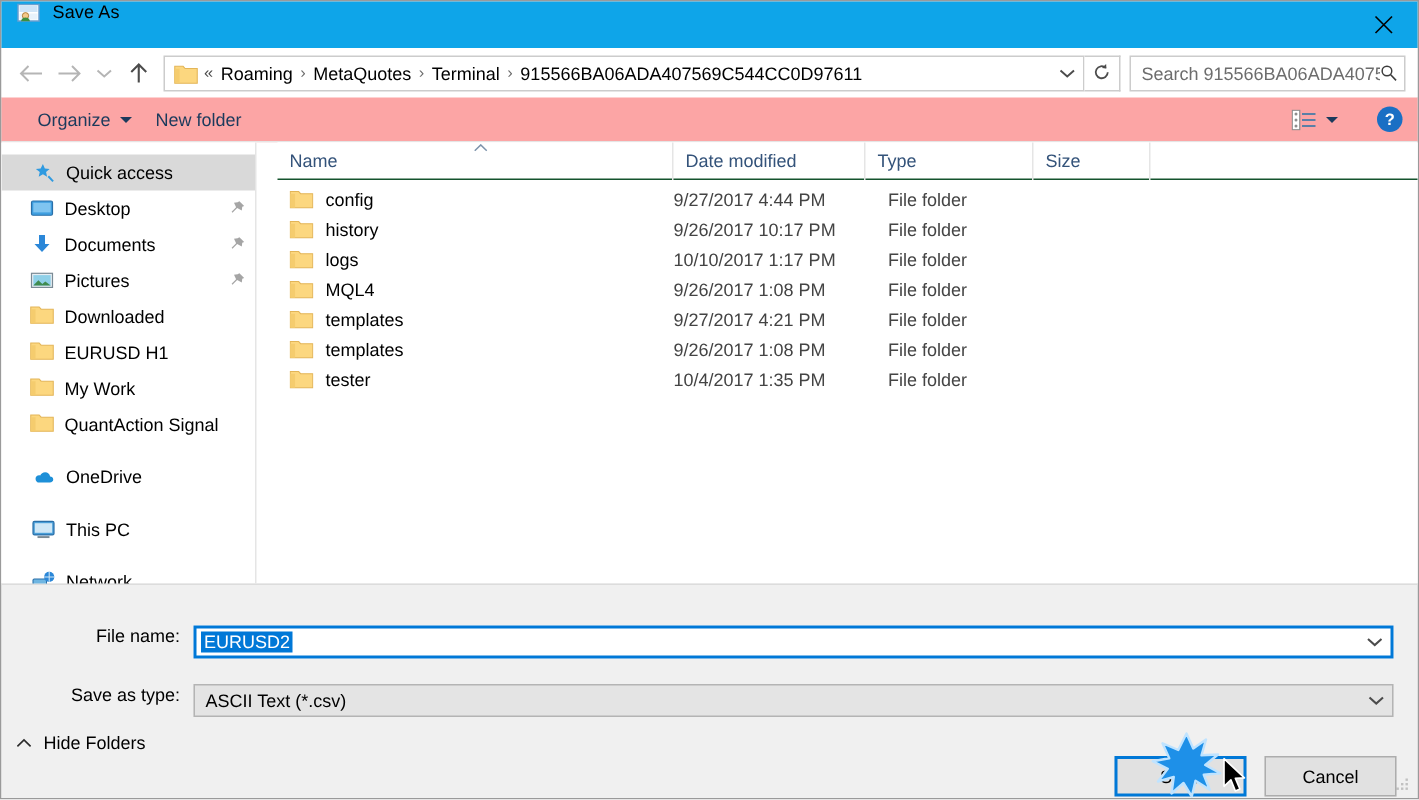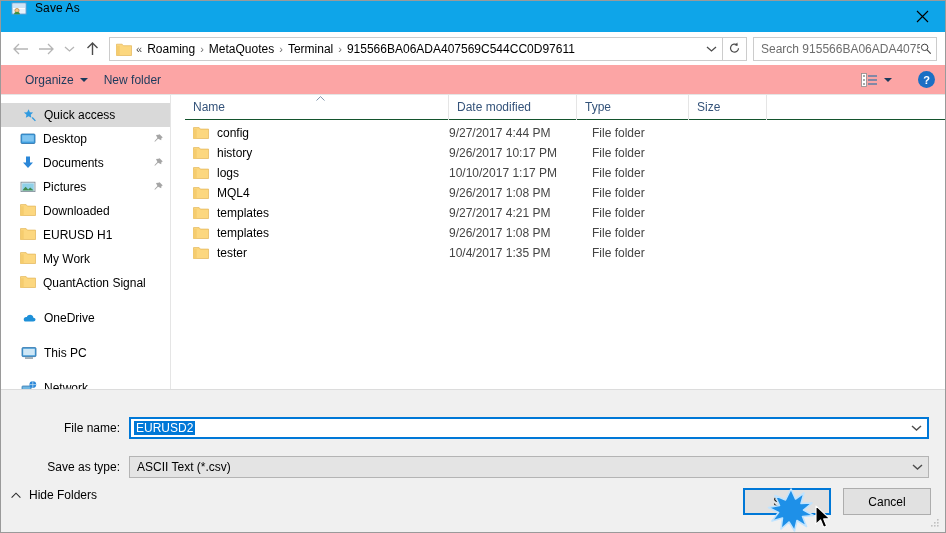--- a/index.html
+++ b/index.html
@@ -284,21 +284,21 @@
 
   
   #formarea {
     background: #f0f0f0;
     border-top: 1px solid #dcdcdc;
     padding: 11px 16px 8px 16px;
     min-height: 64px;
   }
   .form-row {
     display: flex;
-    align-items: center;
+    align-items: flex-start;
     height: 23px;
     margin-bottom: 4px;
     margin-top: 16px;
   }
   .form-label {
     width: 112px;
     text-align: right;
     padding-right: 9px;
     font-size: 12px;
     color: #000;
@@ -350,21 +350,21 @@
     position: relative;
   }
   #hide-folders {
     display: flex;
     align-items: center;
     font-size: 12px;
     color: #000;
     cursor: default;
   }
   #hide-folders .chev { margin-right: 8px; width: 10px; height: 7px; }
-  .footer-right { margin-left: auto; display: flex; align-items: center; }
+  .footer-right { margin-left: auto; display: flex; align-items: center; margin-top: 16px; }
   .btn {
     width: 88px;
     height: 27px;
     font-size: 12px;
     color: #000;
     display: flex;
     align-items: center;
     justify-content: center;
     background: #e1e1e1;
     border: 1px solid #adadad;

